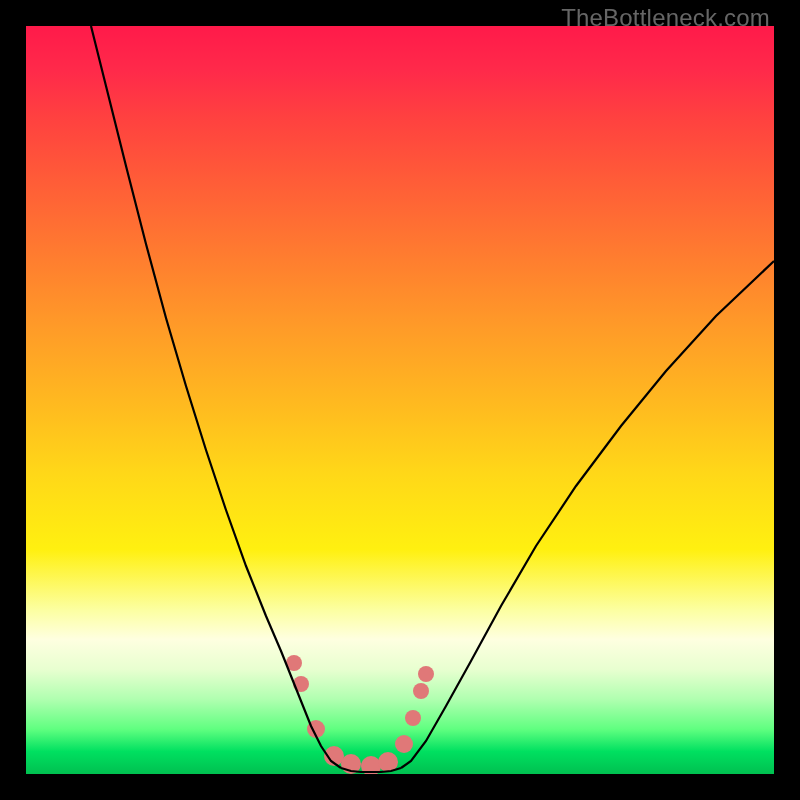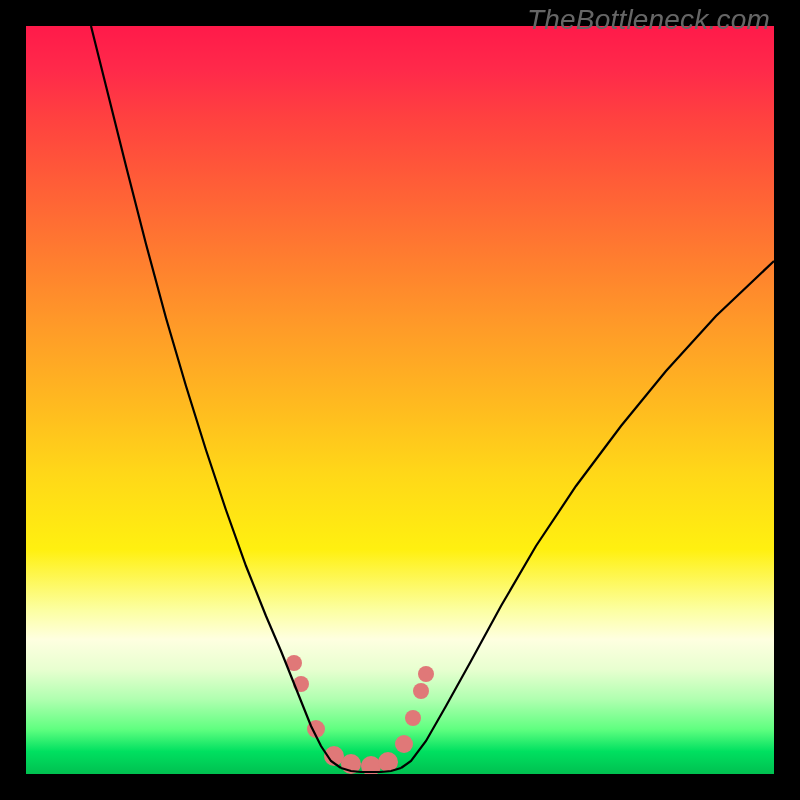--- a/index.html
+++ b/index.html
@@ -42,23 +42,22 @@
       #60ff80 94%,
       #00e060 97%,
       #00c050 100%
     );
   }
   .watermark {
     position: absolute;
     right: 30px;
     top: 4px;
     color: #666;
-    font-size: 28px;
+    font-size: 24px;
     letter-spacing: 0.2px;
-    font-style: italic;
   }
   svg {
     position: absolute;
     left: 0;
     top: 0;
   }
 </style>
 </head>
 <body>
 

